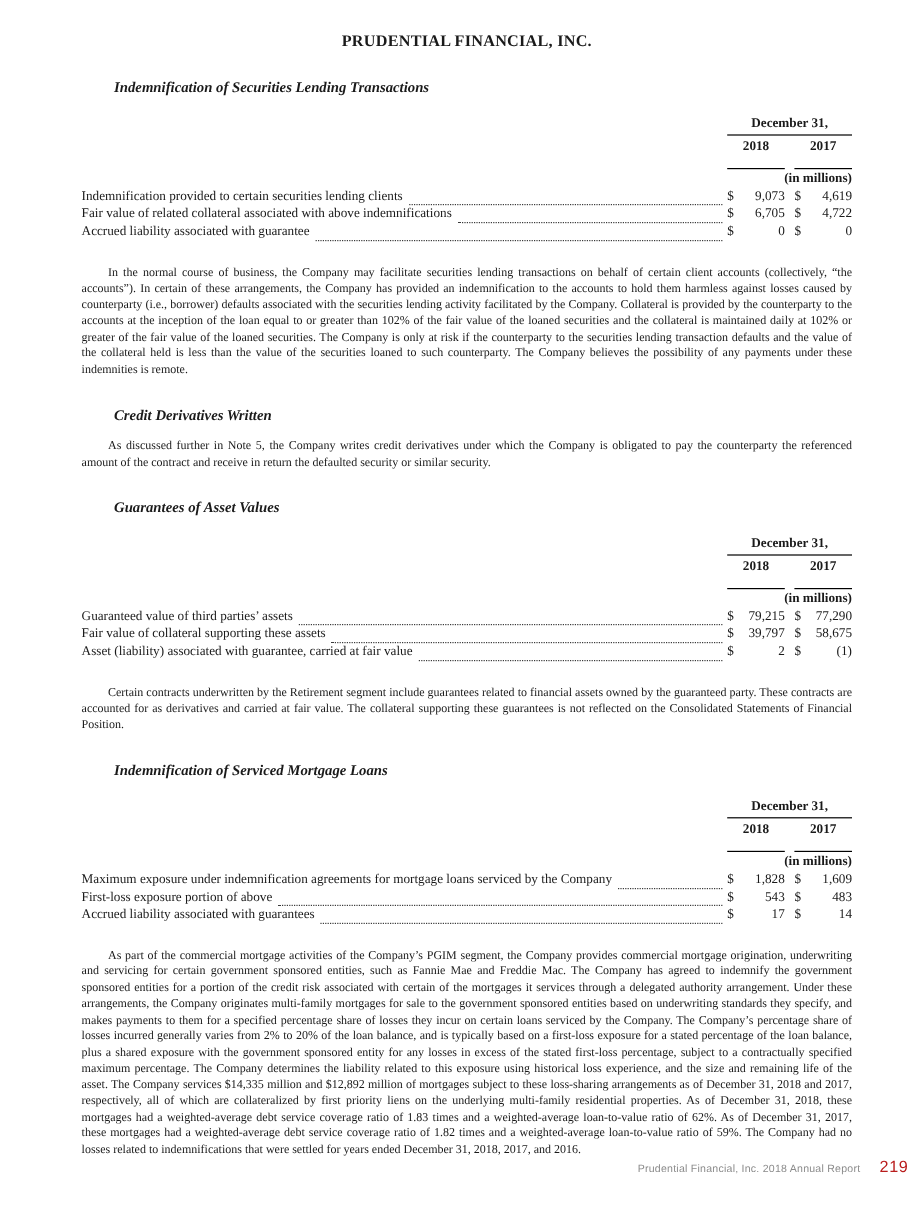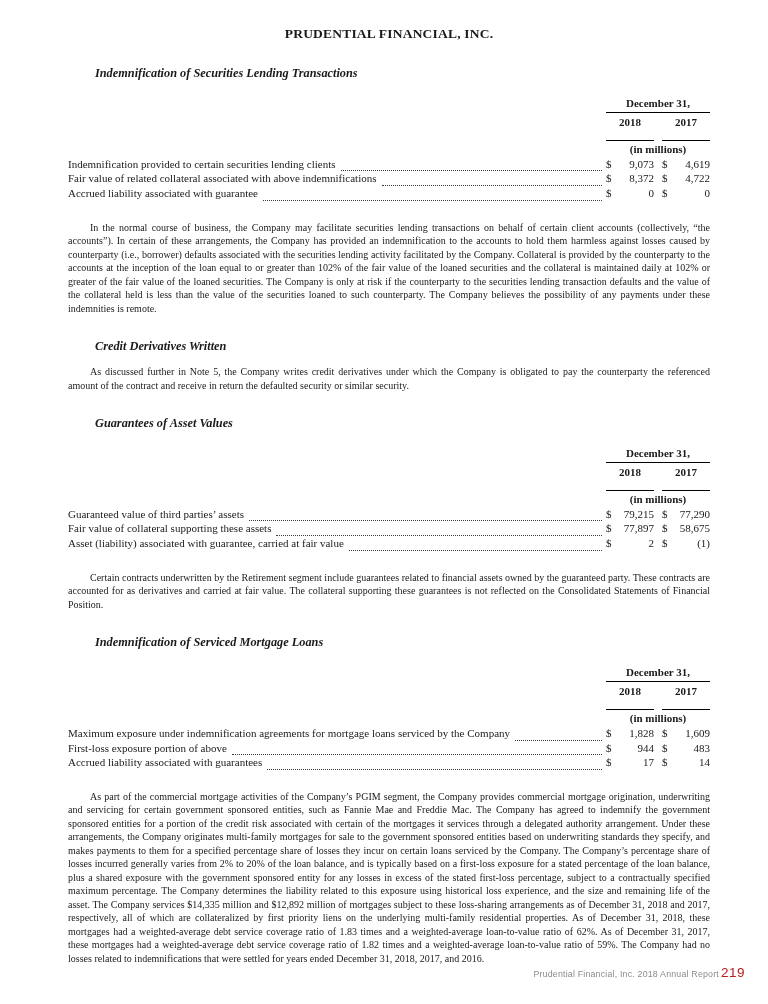--- a/index.html
+++ b/index.html
@@ -66,21 +66,21 @@
   .t-year {
     width: 48px;
     text-align: center;
     font-weight: bold;
     border-bottom: 1px solid #000;
     padding-bottom: 11px;
   }
   .t-units {
     width: 104px;
     margin-left: auto;
-    text-align: center;
+    text-align: right;
     font-weight: bold;
     margin-top: 2px;
     white-space: nowrap;
   }
   .t-row {
     display: flex;
     align-items: flex-end;
     margin-top: 1px;
   }
   .t-label { white-space: nowrap; }
@@ -94,25 +94,25 @@
   .t-val {
     width: 48px;
     display: flex;
     justify-content: space-between;
     white-space: nowrap;
   }
   .t-val + .t-val { margin-left: 8px; }
   
   .footer {
     position: absolute;
-    right: 23px;
+    right: 11px;
     bottom: 24px;
     display: flex;
     align-items: baseline;
-    gap: 2px;
+    gap: 16px;
     font-family: "Liberation Sans", sans-serif;
   }
   .footer-report {
     font-size: 8.8px;
     color: #8b8b8b;
     letter-spacing: 0.2px;
   }
   .footer-page {
     font-size: 13.5px;
     color: #b91c1c;
@@ -145,21 +145,21 @@
       <span class="t-val">
           <span>$</span>
           <span>4,619</span>
         </span>
     </div>
     <div class="t-row">
       <span class="t-label">Fair value of related collateral associated with above indemnifications</span>
       <span class="leader"></span>
       <span class="t-val">
           <span>$</span>
-          <span>8,372</span>
+          <span>6,705</span>
         </span>
       <span class="t-val">
           <span>$</span>
           <span>4,722</span>
         </span>
     </div>
     <div class="t-row">
       <span class="t-label">Accrued liability associated with guarantee</span>
       <span class="leader"></span>
       <span class="t-val">
@@ -197,21 +197,21 @@
       <span class="t-val">
           <span>$</span>
           <span>77,290</span>
         </span>
     </div>
     <div class="t-row">
       <span class="t-label">Fair value of collateral supporting these assets</span>
       <span class="leader"></span>
       <span class="t-val">
           <span>$</span>
-          <span>77,897</span>
+          <span>39,797</span>
         </span>
       <span class="t-val">
           <span>$</span>
           <span>58,675</span>
         </span>
     </div>
     <div class="t-row">
       <span class="t-label">Asset (liability) associated with guarantee, carried at fair value</span>
       <span class="leader"></span>
       <span class="t-val">
@@ -246,21 +246,21 @@
       <span class="t-val">
           <span>$</span>
           <span>1,609</span>
         </span>
     </div>
     <div class="t-row">
       <span class="t-label">First-loss exposure portion of above</span>
       <span class="leader"></span>
       <span class="t-val">
           <span>$</span>
-          <span>944</span>
+          <span>543</span>
         </span>
       <span class="t-val">
           <span>$</span>
           <span>483</span>
         </span>
     </div>
     <div class="t-row">
       <span class="t-label">Accrued liability associated with guarantees</span>
       <span class="leader"></span>
       <span class="t-val">

